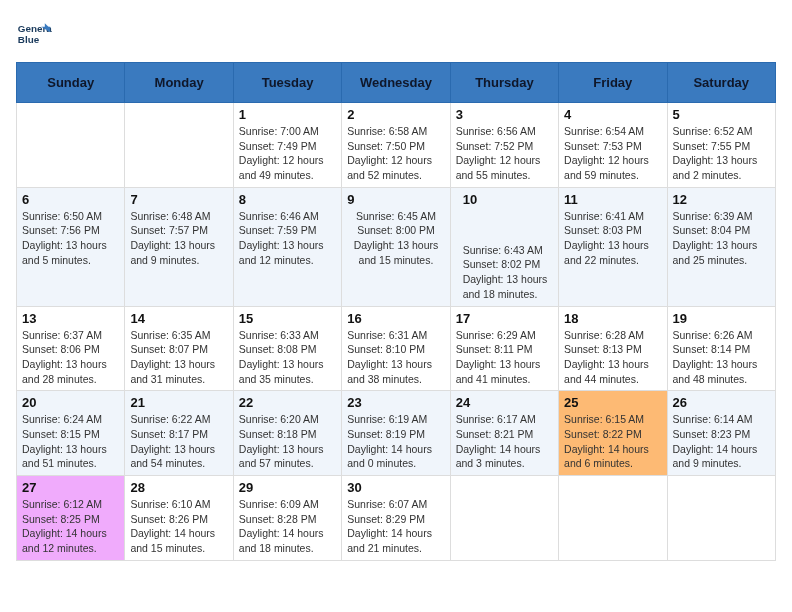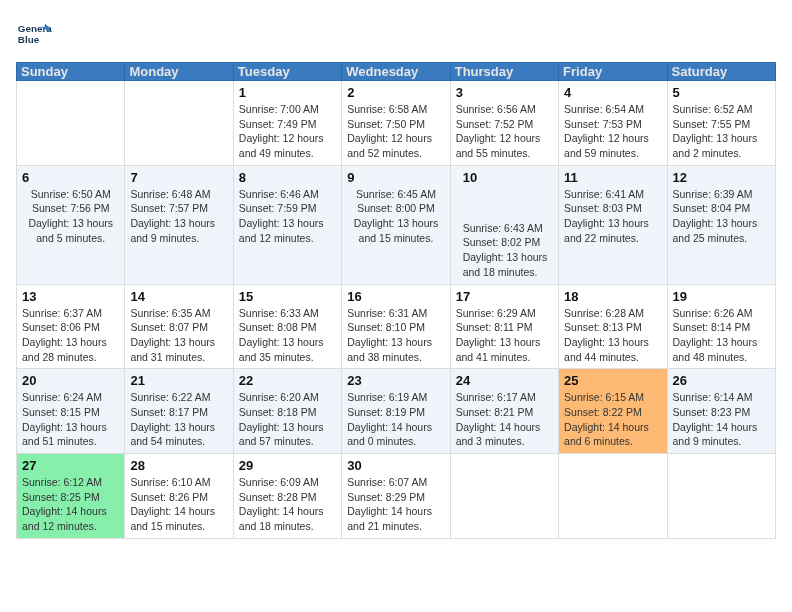--- a/index.html
+++ b/index.html
@@ -37,25 +37,25 @@
       font-size: 14px;
       color: #333;
     }
     .calendar {
       width: 100%;
       border-collapse: collapse;
       border: 1px solid #ccc;
     }
     .calendar th {
       background: #3a7abf;
-      color: #e5e5e5;
+      color: #0f172a;
       font-size: 13px;
       font-weight: bold;
-      padding: 1px 4px;
-      text-align: left;
+      padding: 12px 4px;
+      text-align: center;
       border: 1px solid #2a6aaf;
     }
     .calendar td {
       vertical-align: top;
       border: 1px solid #ddd;
       padding: 4px 5px;
       width: 108px;
       min-height: 80px;
       font-size: 11px;
       color: #333;
@@ -143,21 +143,21 @@
         <td style="background: rgb(255, 255, 255);">
           <span class="day-num">5</span>
           <div class="day-info" style="white-space: pre-line;">Sunrise: 6:52 AM
 Sunset: 7:55 PM
 Daylight: 13 hours and 2 minutes.</div>
         </td>
       </tr>
       <tr>
         <td style="background: rgb(240, 245, 251);">
           <span class="day-num">6</span>
-          <div class="day-info" style="white-space: pre-line; text-align: center;">Sunrise: 6:50 AM
+          <div class="day-info" style="white-space: pre-line;">Sunrise: 6:50 AM
 Sunset: 7:56 PM
 Daylight: 13 hours and 5 minutes.</div>
         </td>
         <td style="background: rgb(240, 245, 251);">
           <span class="day-num">7</span>
           <div class="day-info" style="white-space: pre-line;">Sunrise: 6:48 AM
 Sunset: 7:57 PM
 Daylight: 13 hours and 9 minutes.</div>
         </td>
         <td style="background: rgb(240, 245, 251);">
@@ -273,21 +273,21 @@
 Daylight: 14 hours and 6 minutes.</div>
         </td>
         <td style="background: rgb(240, 245, 251);">
           <span class="day-num">26</span>
           <div class="day-info" style="white-space: pre-line;">Sunrise: 6:14 AM
 Sunset: 8:23 PM
 Daylight: 14 hours and 9 minutes.</div>
         </td>
       </tr>
       <tr>
-        <td style="background: #86efac;">
+        <td style="background: #f0abfc;">
           <span class="day-num">27</span>
           <div class="day-info" style="white-space: pre-line;">Sunrise: 6:12 AM
 Sunset: 8:25 PM
 Daylight: 14 hours and 12 minutes.</div>
         </td>
         <td style="background: rgb(255, 255, 255);">
           <span class="day-num">28</span>
           <div class="day-info" style="white-space: pre-line;">Sunrise: 6:10 AM
 Sunset: 8:26 PM
 Daylight: 14 hours and 15 minutes.</div>

